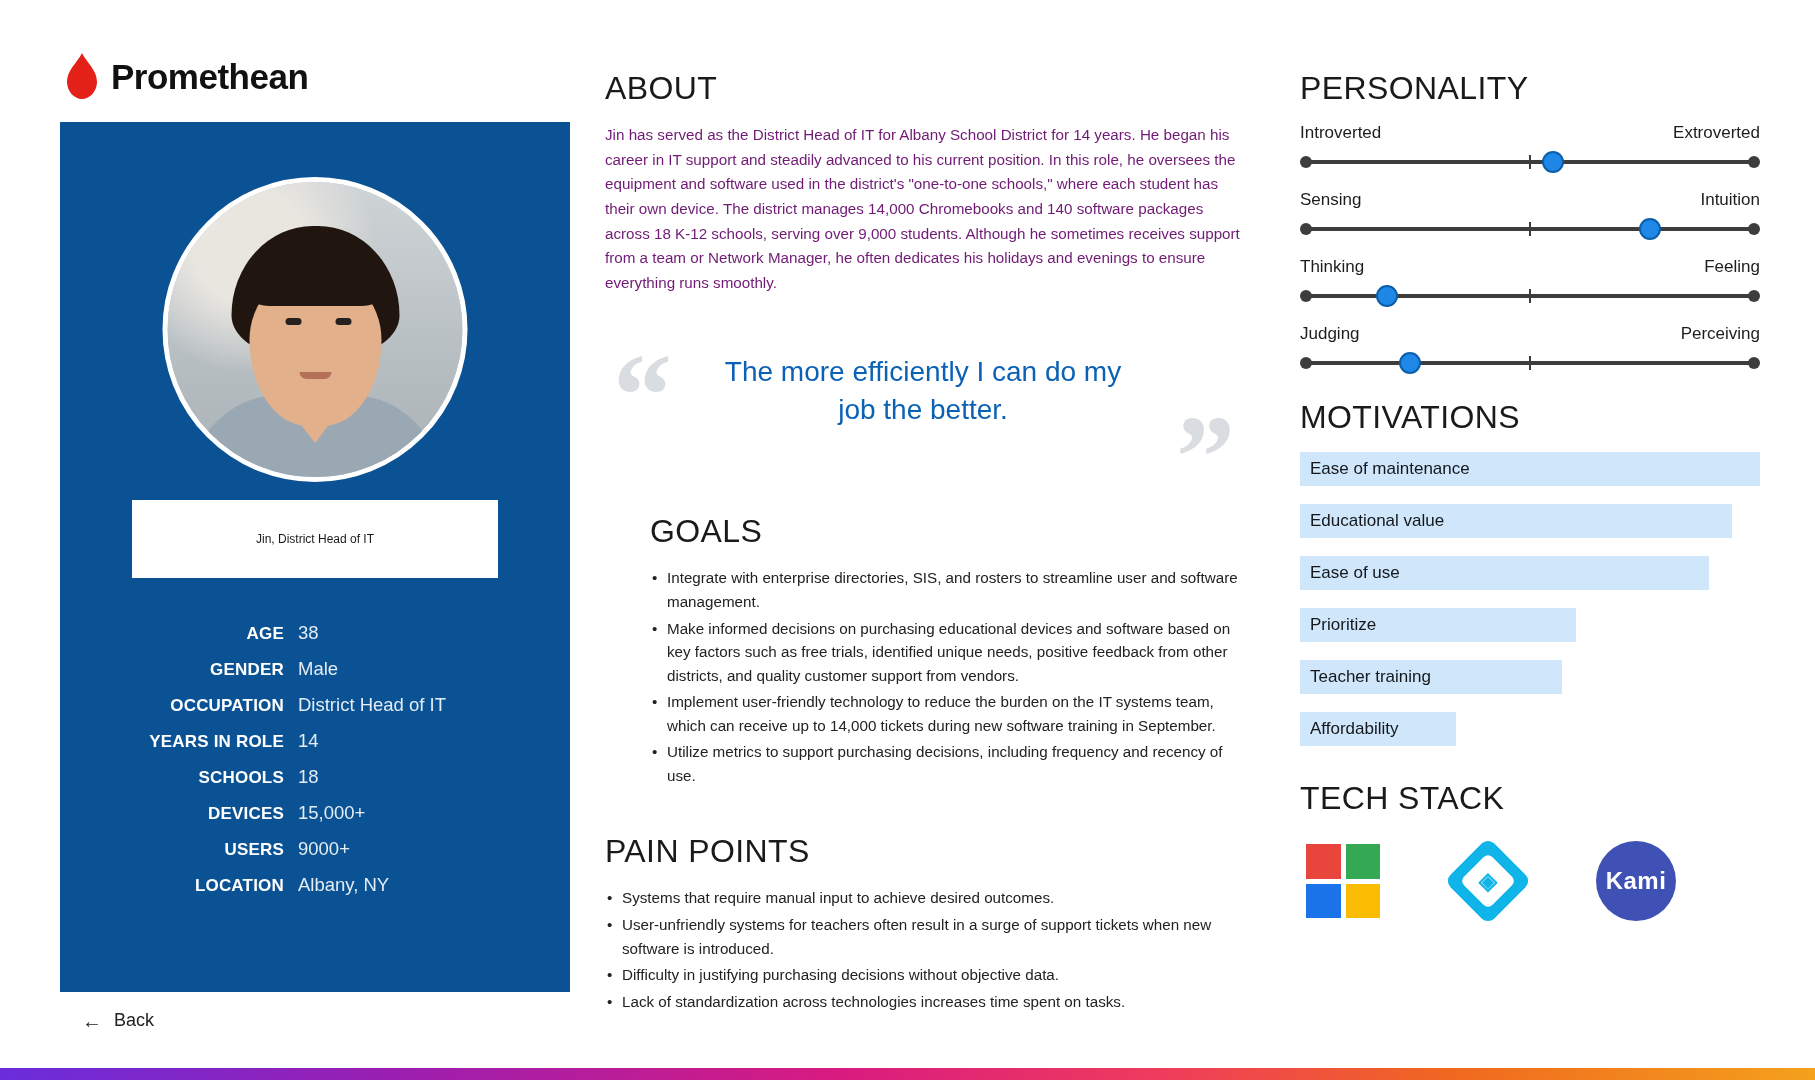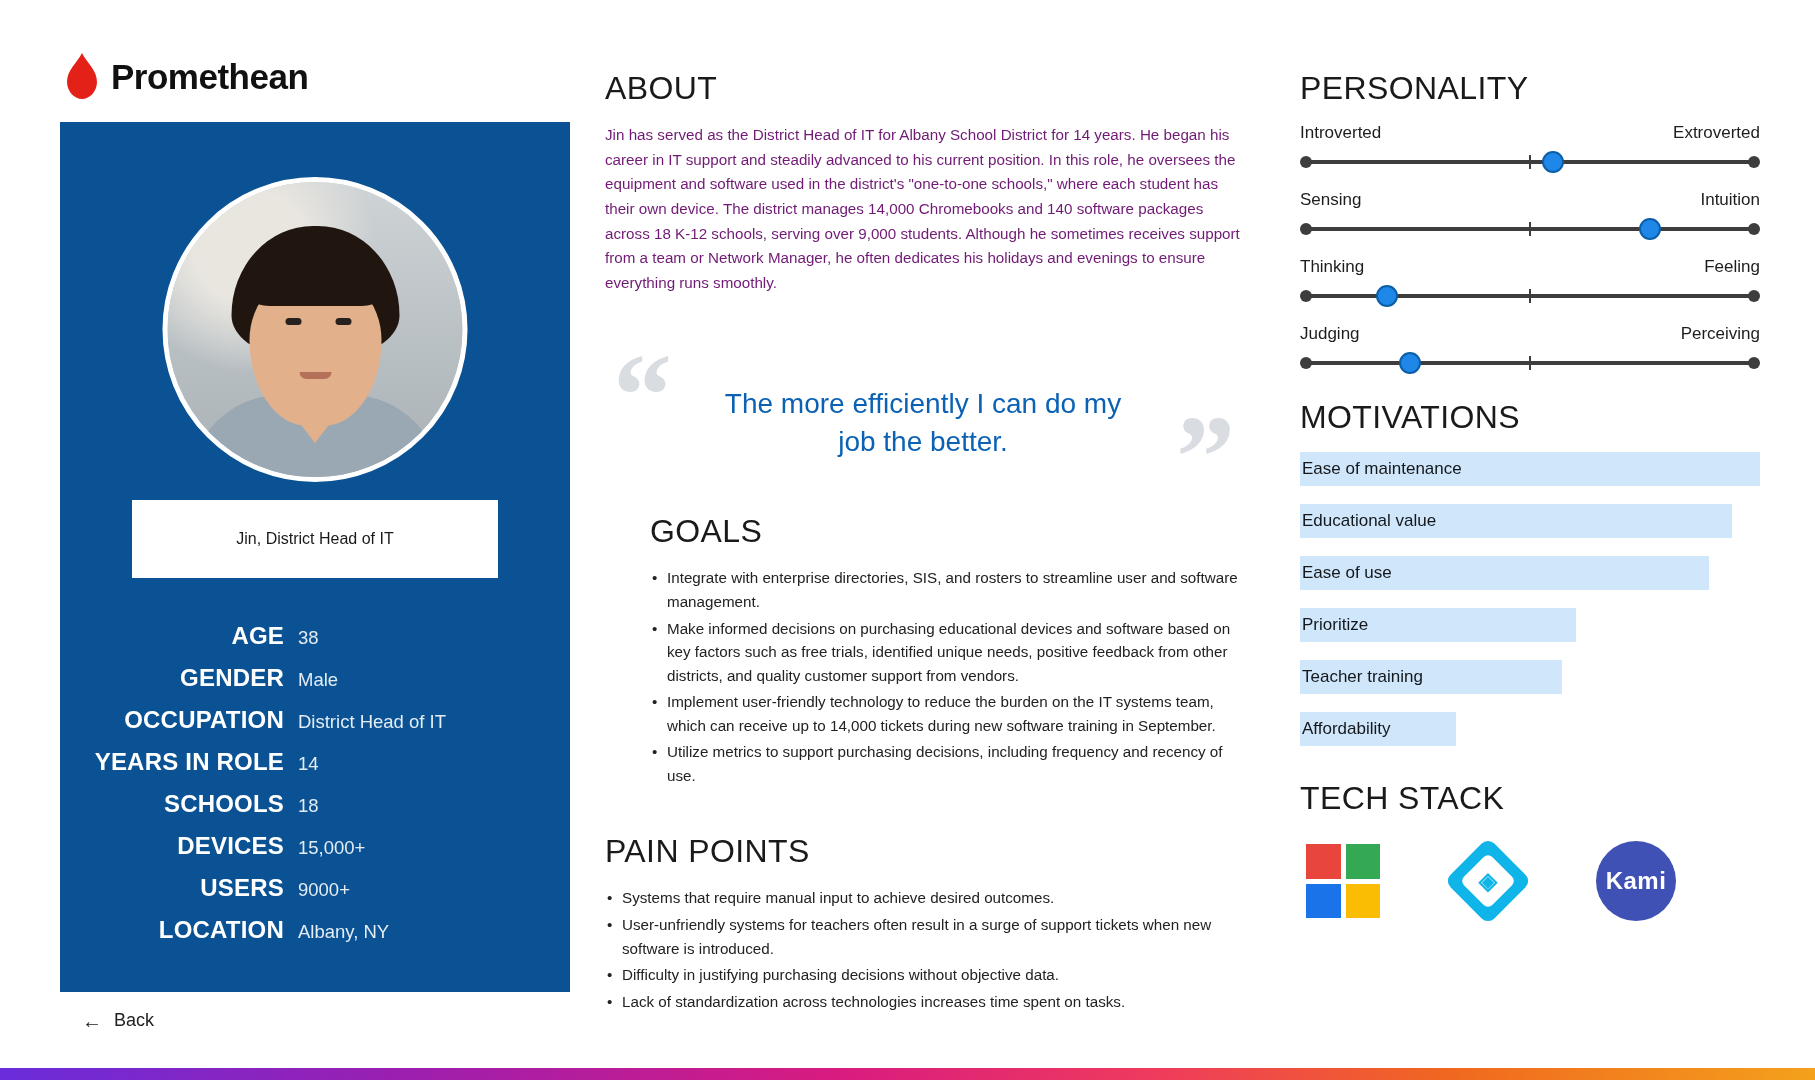--- a/index.html
+++ b/index.html
@@ -94,33 +94,33 @@
     position: absolute; left: 50%; bottom: 34px; transform: translateX(-50%);
     width: 86px; height: 56px;
     background: #e2b08b;
     clip-path: polygon(0 0, 100% 0, 50% 100%);
   }
   .name-plate {
     position: absolute; left: 72px; top: 378px;
     width: 366px; height: 78px;
     background: #fff;
     display: flex; align-items: center; justify-content: center;
-    font-size: 16px; color: #1a1a1a;
+    font-size: 12px; color: #1a1a1a;
   }
   .facts {
     position: absolute; left: 0; right: 0; top: 500px;
     padding: 0 42px 0 0;
   }
   .fact-row {
     display: flex; align-items: baseline;
     margin-bottom: 14px;
   }
   .fact-label {
     width: 238px; text-align: right;
-    font-size: 24px; font-weight: bold; color: #ffffff;
+    font-size: 17px; font-weight: bold; color: #ffffff;
     letter-spacing: 0.2px;
     padding-right: 14px;
   }
   .fact-value {
     font-size: 18.5px; color: #e4ecf4; font-weight: normal;
   }
   .back-row {
     margin-top: 18px;
     display: flex; align-items: center; gap: 12px;
     padding-left: 22px;
@@ -149,21 +149,21 @@
   }
   .quote-mark {
     position: absolute;
     font-size: 118px; color: #d9dde1;
     font-family: "Liberation Serif", serif;
     line-height: 1; font-weight: bold;
   }
   .quote-open { left: 8px; top: 0; }
   .quote-close { right: 10px; top: 62px; }
   .quote-text {
-    position: absolute; left: 100px; right: 104px; top: 48px;
+    position: absolute; left: 100px; right: 104px; top: 16px;
     text-align: center;
     font-size: 28px; line-height: 1.35;
     color: #0b62b5;
   }
   .bullets { margin: 0; padding: 0; list-style: none; }
   .bullets li {
     position: relative;
     padding-left: 17px;
     font-size: 15.2px; line-height: 1.55; color: #222;
     margin-bottom: 3px;
@@ -211,21 +211,21 @@
     position: absolute; top: -3px;
     width: 22px; height: 22px; border-radius: 50%;
     background: #1f87e8; border: 2px solid #0b5fa8;
     transform: translateX(-11px);
   }
   .motivations { margin-top: 12px; }
   .mot-bar {
     height: 34px;
     background: #cfe6fb;
     display: flex; align-items: center;
-    padding-left: 2px;
+    padding-left: 10px;
     font-size: 17px; color: #14181c;
     margin-bottom: 18px;
     text-align: right;
   }
   .tech-row {
     margin-top: 20px;
     display: flex; align-items: center; gap: 64px;
     padding-left: 6px;
   }
   .logo-ms {

